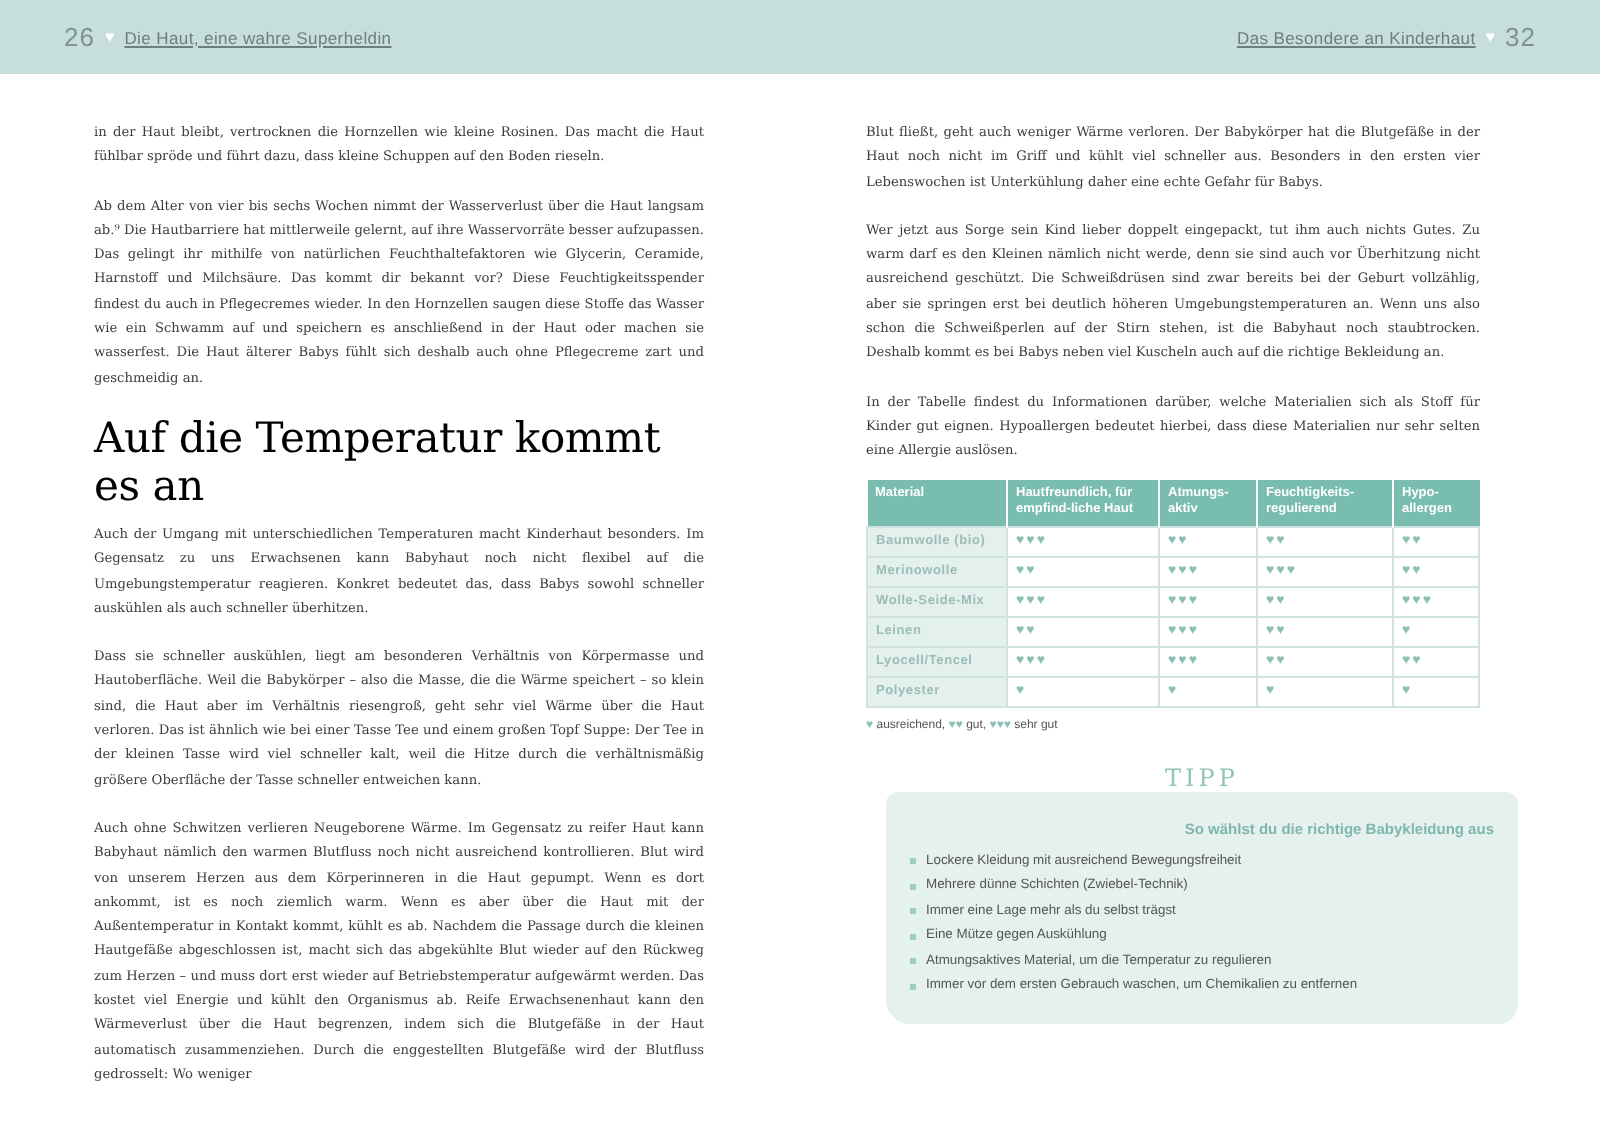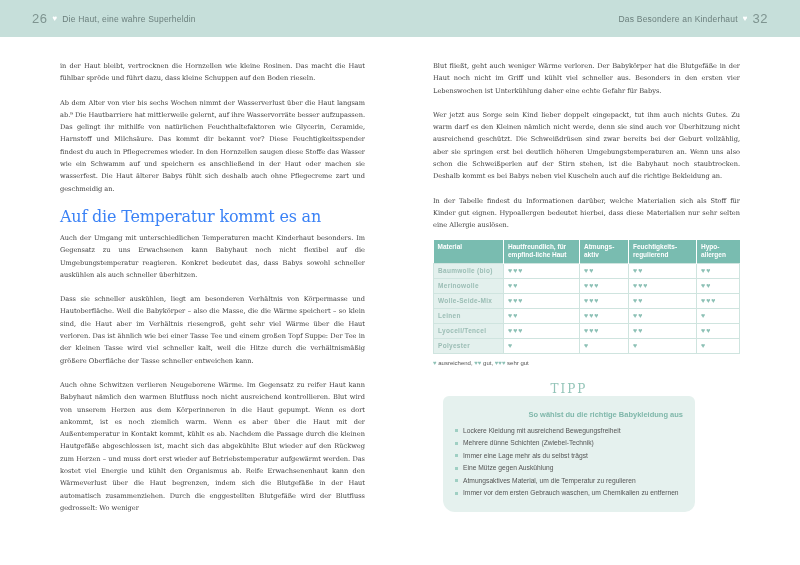--- a/index.html
+++ b/index.html
@@ -4,39 +4,39 @@
 <style>
   * { box-sizing: border-box; margin: 0; padding: 0; }
   html, body { width: 800px; height: 565px; overflow: hidden; background: #ffffff; }
   body { position: relative; font-family: "DejaVu Serif", serif; color: #3a3a3a; }
 
   .header-band { position: absolute; top: 0; left: 0; width: 800px; height: 37px; background: #c6dfda; }
   .hdr { position: absolute; top: 11px; display: flex; align-items: center; gap: 5px; font-family: "Liberation Sans", sans-serif; color: #6b7f7c; }
   .hdr-left { left: 32px; }
   .hdr-right { right: 32px; }
   .pnum { font-family: Liberation Sans, sans-serif; font-size: 13px; color: #7e9490; letter-spacing: 0.5px; }
-  .htitle { font-size: 8.5px; letter-spacing: 0.2px; }
+  .htitle { font-size: 8.5px; letter-spacing: 0.2px; text-decoration: underline; }
   .heart { font-size: 8px; color: #ffffff; }
 
   .page { position: absolute; top: 60px; }
-  .page-left { left: 60px; width: 305px; }
+  .page-left { left: 47px; width: 305px; }
   .page-right { left: 433px; width: 307px; }
 
   p.body { font-size: 6.6px; line-height: 12.3px; text-align: justify; color: #3c3c3c; margin-bottom: 12px; }
-  h2.section { font-family: "DejaVu Serif", serif; font-weight: normal; font-size: 16px; color: #3b82f6; margin: 12px 0 6px 0; letter-spacing: -0.2px; }
+  h2.section { font-family: "DejaVu Serif", serif; font-weight: normal; font-size: 21px; color: #000000; margin: 12px 0 6px 0; letter-spacing: -0.2px; }
 
   table.mat { border-collapse: collapse; width: 307px; font-family: "Liberation Sans", sans-serif; font-size: 6.5px; margin-top: 8px; }
   table.mat th { background: #79bcb0; color: #ffffff; font-weight: bold; text-align: left; vertical-align: top; padding: 3px 4px; line-height: 8.5px; border-right: 1px solid #ffffff; }
   table.mat th:last-child { border-right: none; }
   table.mat td { border: 1px solid #cfe4df; padding: 2px 4px; height: 15px; color: #8cc0b5; font-size: 7px; letter-spacing: 1px; }
   table.mat td.mname { background: #e3f0ed; color: #9bbdb5; font-weight: bold; letter-spacing: 0.3px; font-size: 6.5px; width: 70px; }
   .legend { font-family: "Liberation Sans", sans-serif; font-size: 6px; color: #555; margin-top: 6px; }
   .legend .lh { color: #8cc0b5; }
 
-  .tipp-box { position: relative; margin-top: 30px; margin-left: 10px; width: 252px; background: #e5f1ee; border-radius: 6px 6px 10px 12px; padding: 14px 12px 12px 12px; }
+  .tipp-box { position: relative; margin-top: 30px; margin-left: 10px; width: 316px; background: #e5f1ee; border-radius: 6px 6px 10px 12px; padding: 14px 12px 12px 12px; }
   .tipp-title { position: absolute; top: -14px; left: 0; right: 0; text-align: center; font-family: "DejaVu Serif", serif; font-size: 12px; color: #93c4b8; letter-spacing: 2px; }
   .tipp-sub { text-align: right; font-family: "Liberation Sans", sans-serif; font-weight: bold; font-size: 7.5px; color: #7fb7aa; margin-bottom: 6px; }
   .tipp-list { list-style: none; font-family: "Liberation Sans", sans-serif; font-size: 6.7px; color: #555; }
   .tipp-list li { display: flex; align-items: center; gap: 5px; line-height: 12.5px; }
   .bullet { width: 3px; height: 3px; background: #9fcfc3; display: inline-block; }
 </style>
 </head>
 <body>
 
 <div class="header-band"></div>

